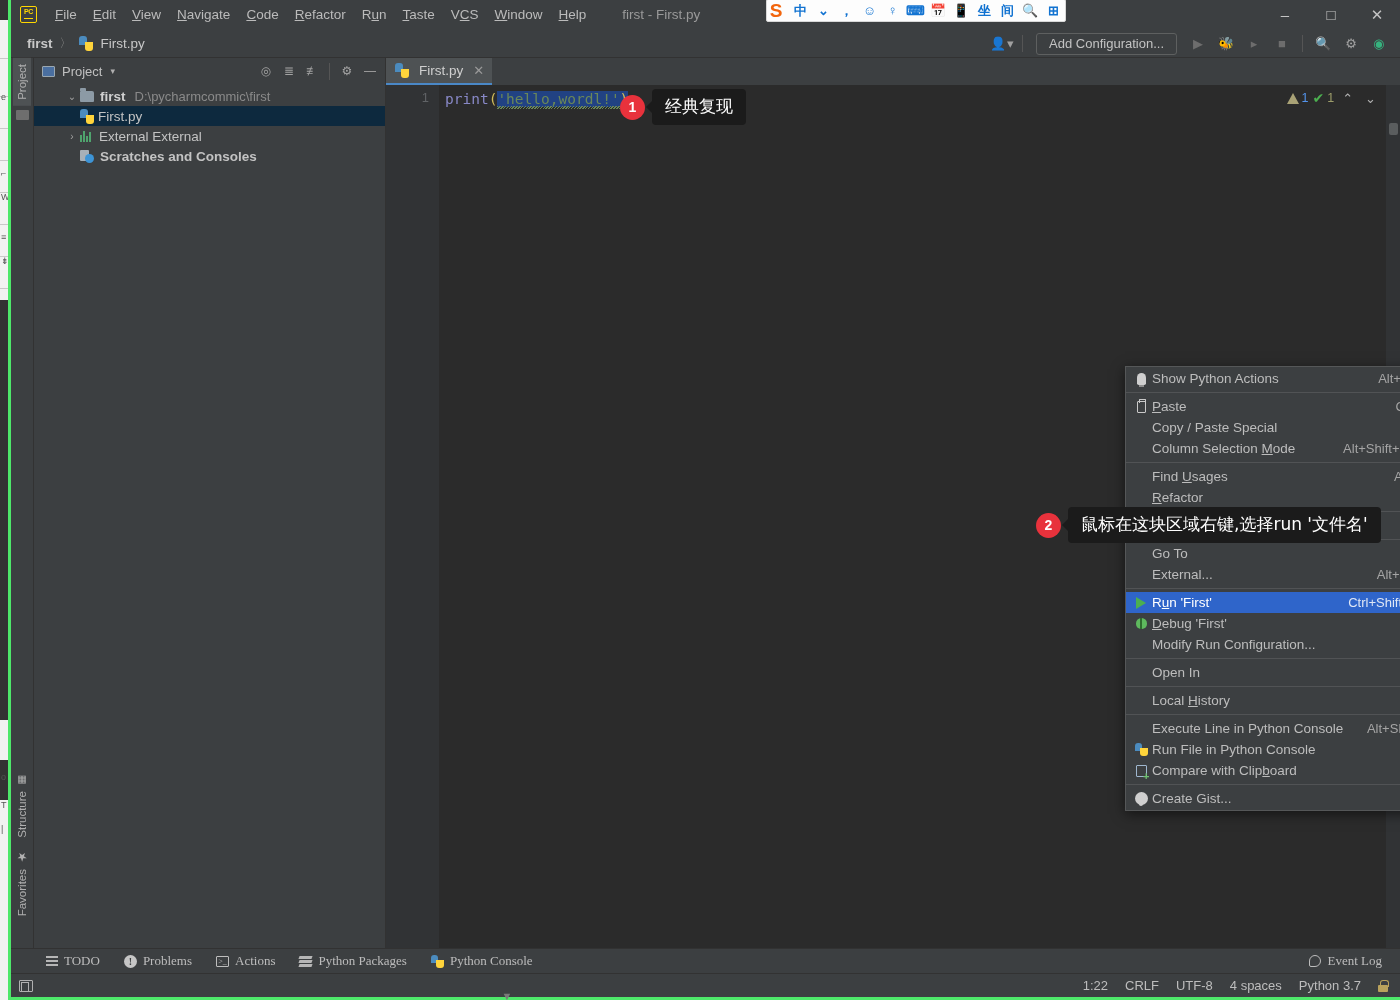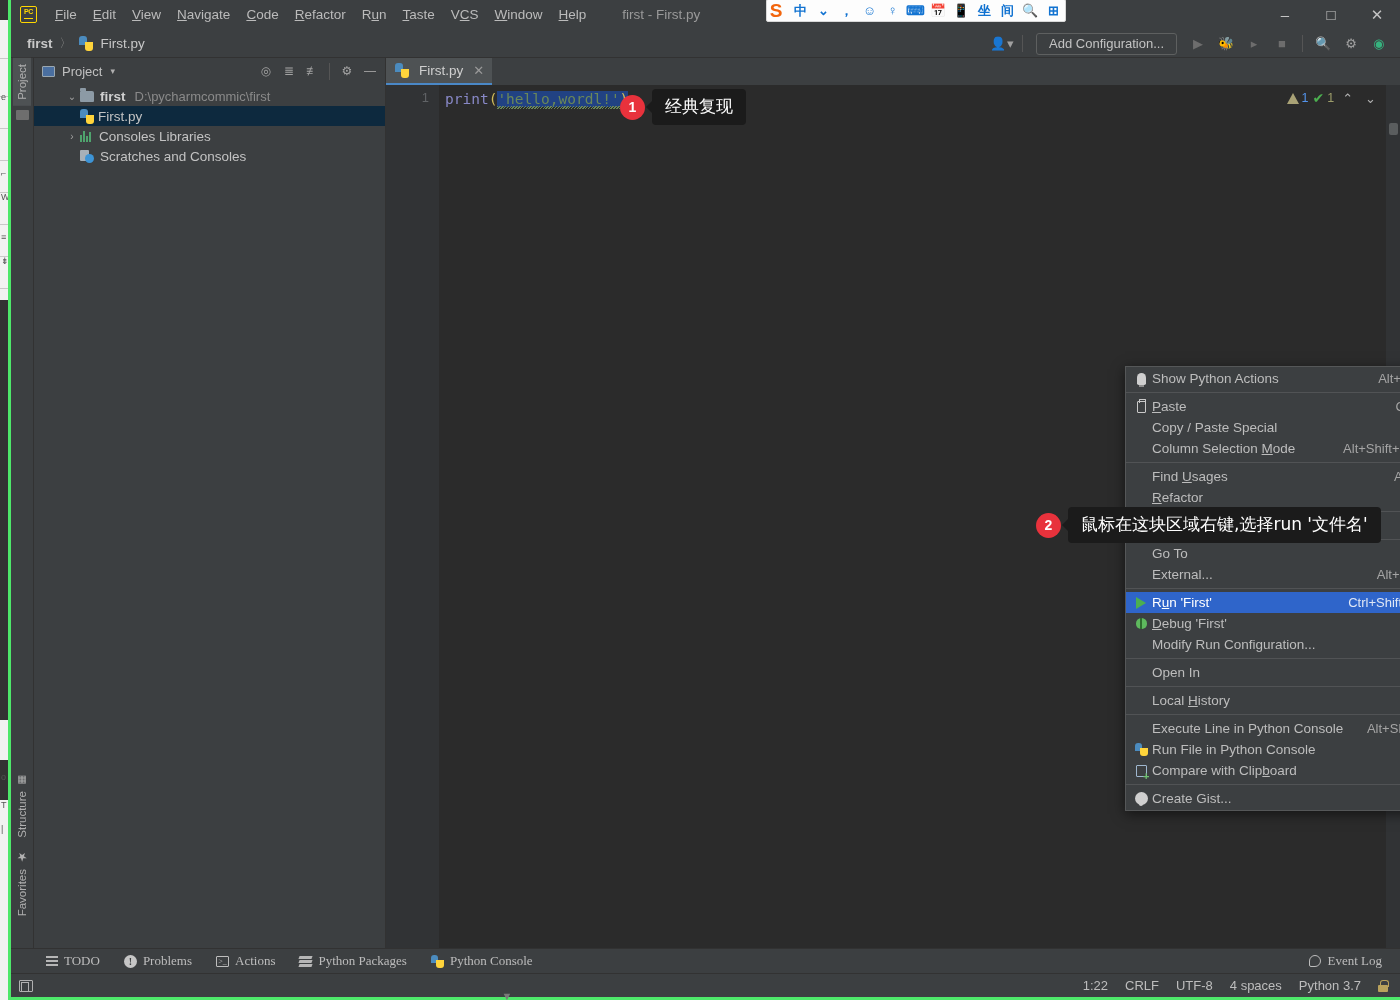--- a/index.html
+++ b/index.html
@@ -480,24 +480,24 @@
         </div>
 
         <div class="trow" style="padding-left:30px;">
           <span class="tw">›</span>
           <span class="ico-lib">
               <i style="height:7px"></i>
               <i style="height:11px"></i>
               <i style="height:6px"></i>
               <i style="height:10px"></i>
             </span>
-          <span class="tname">Consoles Libraries</span>
-        </div>
-
-        <div class="trow" style="padding-left:46px;">
+          <span class="tname">External External</span>
+        </div>
+
+        <div class="trow" style="padding-left:46px;font-weight:bold;">
           <span class="ico-scr"></span>
           <span class="tname">Scratches and Consoles</span>
         </div>
       </div>
     </div>
 
     <div id="editorcol">
       <div id="tabbar">
         <div id="tab1">
           <span class="pyicon"></span>

